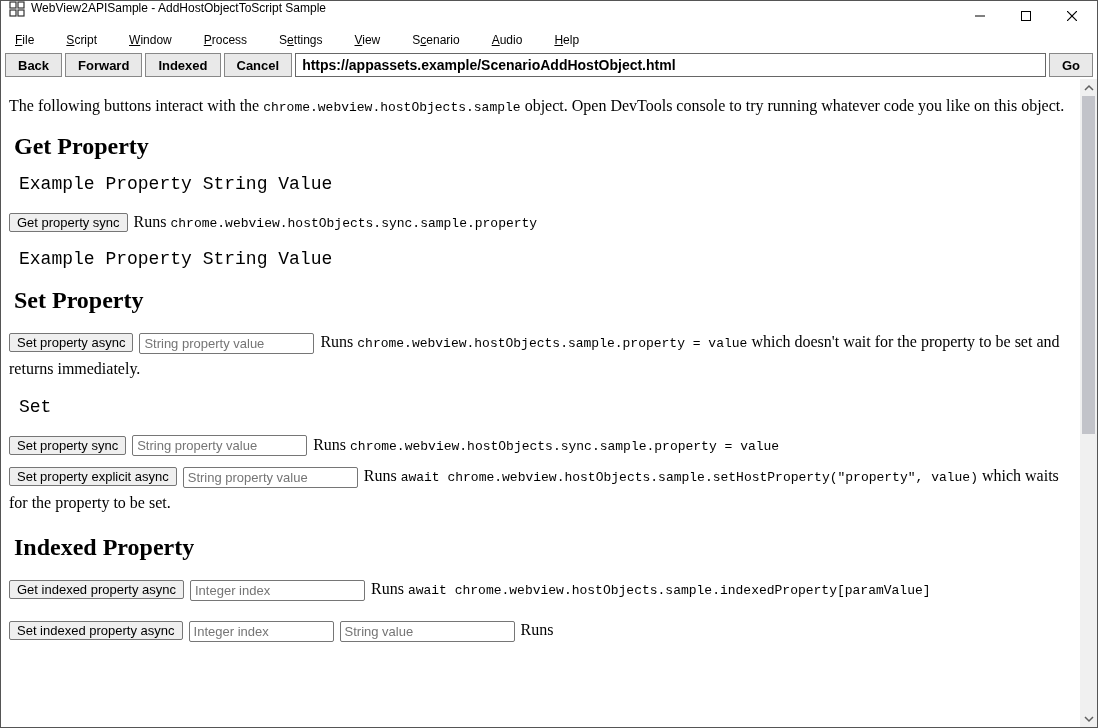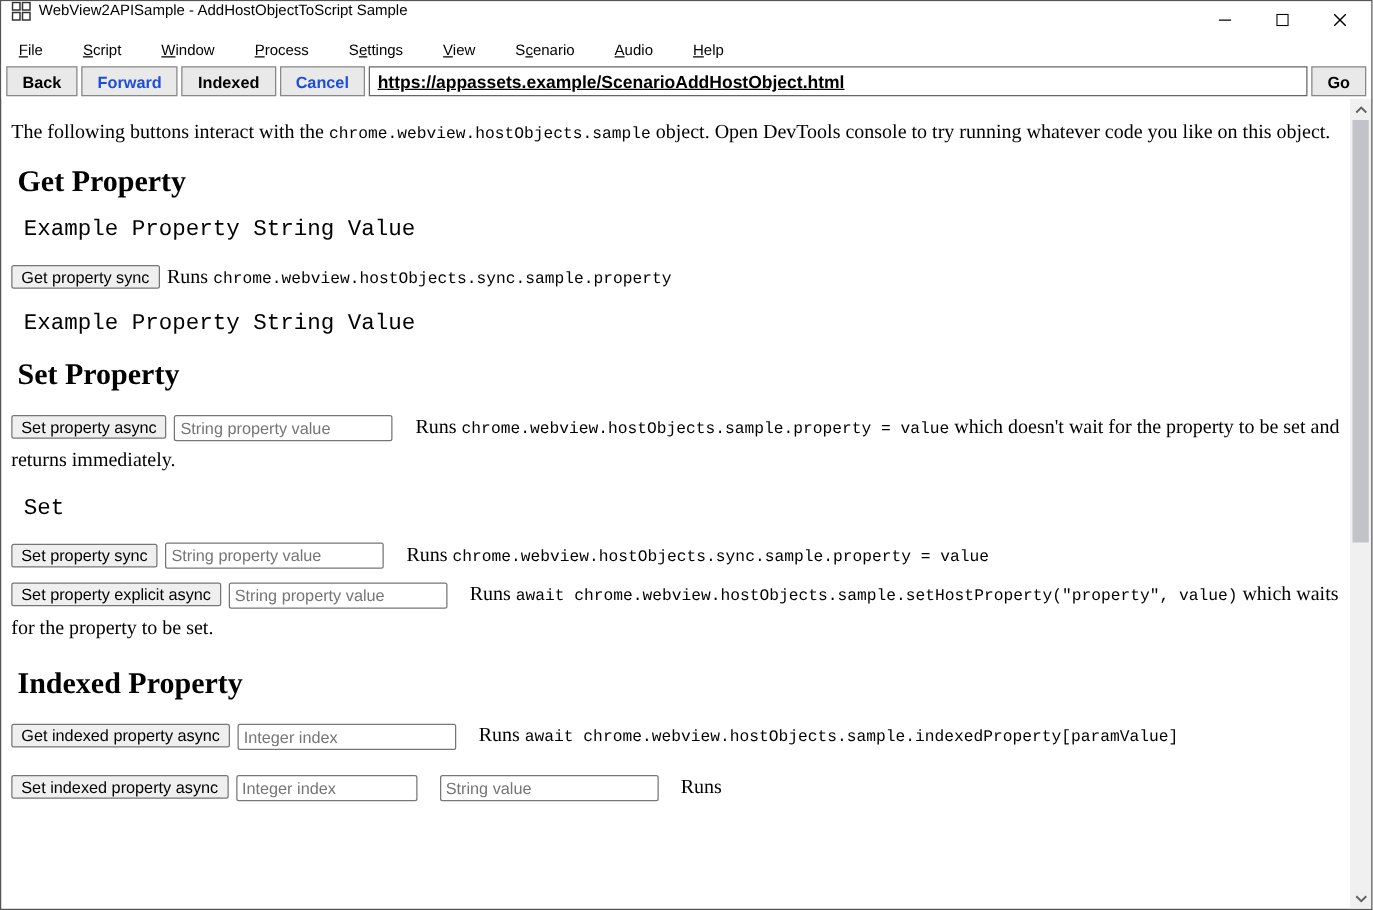--- a/index.html
+++ b/index.html
@@ -62,32 +62,31 @@
   .tool-btn {
     background: #e9e9e9;
     border: 1px solid #888;
     padding: 3px 12px;
     font-size: 13px;
     font-family: "Segoe UI", Tahoma, sans-serif;
     font-weight: 700;
     height: 24px;
     display: inline-flex; align-items: center; text-align: center;
   }
-  .tool-btn.disabled { color: #1d4ed8; font-weight: 600; }
+  .tool-btn.disabled { color: #000000; font-weight: 600; }
   .addr {
     flex: 1;
     border: 1px solid #666;
     background: #fff;
     padding: 2px 6px;
     font-size: 14px;
     font-weight: 700;
     height: 24px;
     display: flex; align-items: center;
     font-family: "Segoe UI", Tahoma, sans-serif;
-    text-decoration: underline;
   }
   
   .viewport {
     position: relative;
     height: calc(728px - 30px - 20px - 28px - 2px);
     overflow: hidden;
   }
   .content {
     position: absolute;
     left: 0; right: 17px; top: 0; bottom: 0;
@@ -128,21 +127,21 @@
     margin-right: 2px;
   }
   .sm-input {
     font-family: Arial, "Segoe UI", sans-serif;
     font-size: 13px;
     border: 1px solid #767676;
     border-radius: 2px;
     padding: 1px 4px;
     width: 175px;
     height: 21px;
-    margin-right: 14px;
+    margin-right: 2px;
     vertical-align: middle;
   }
   .sm-input::placeholder { color: #757575; }
   
   .vscroll {
     position: absolute;
     right: 0; top: 0; bottom: 0;
     width: 17px;
     background: #f0f0f0;
   }

